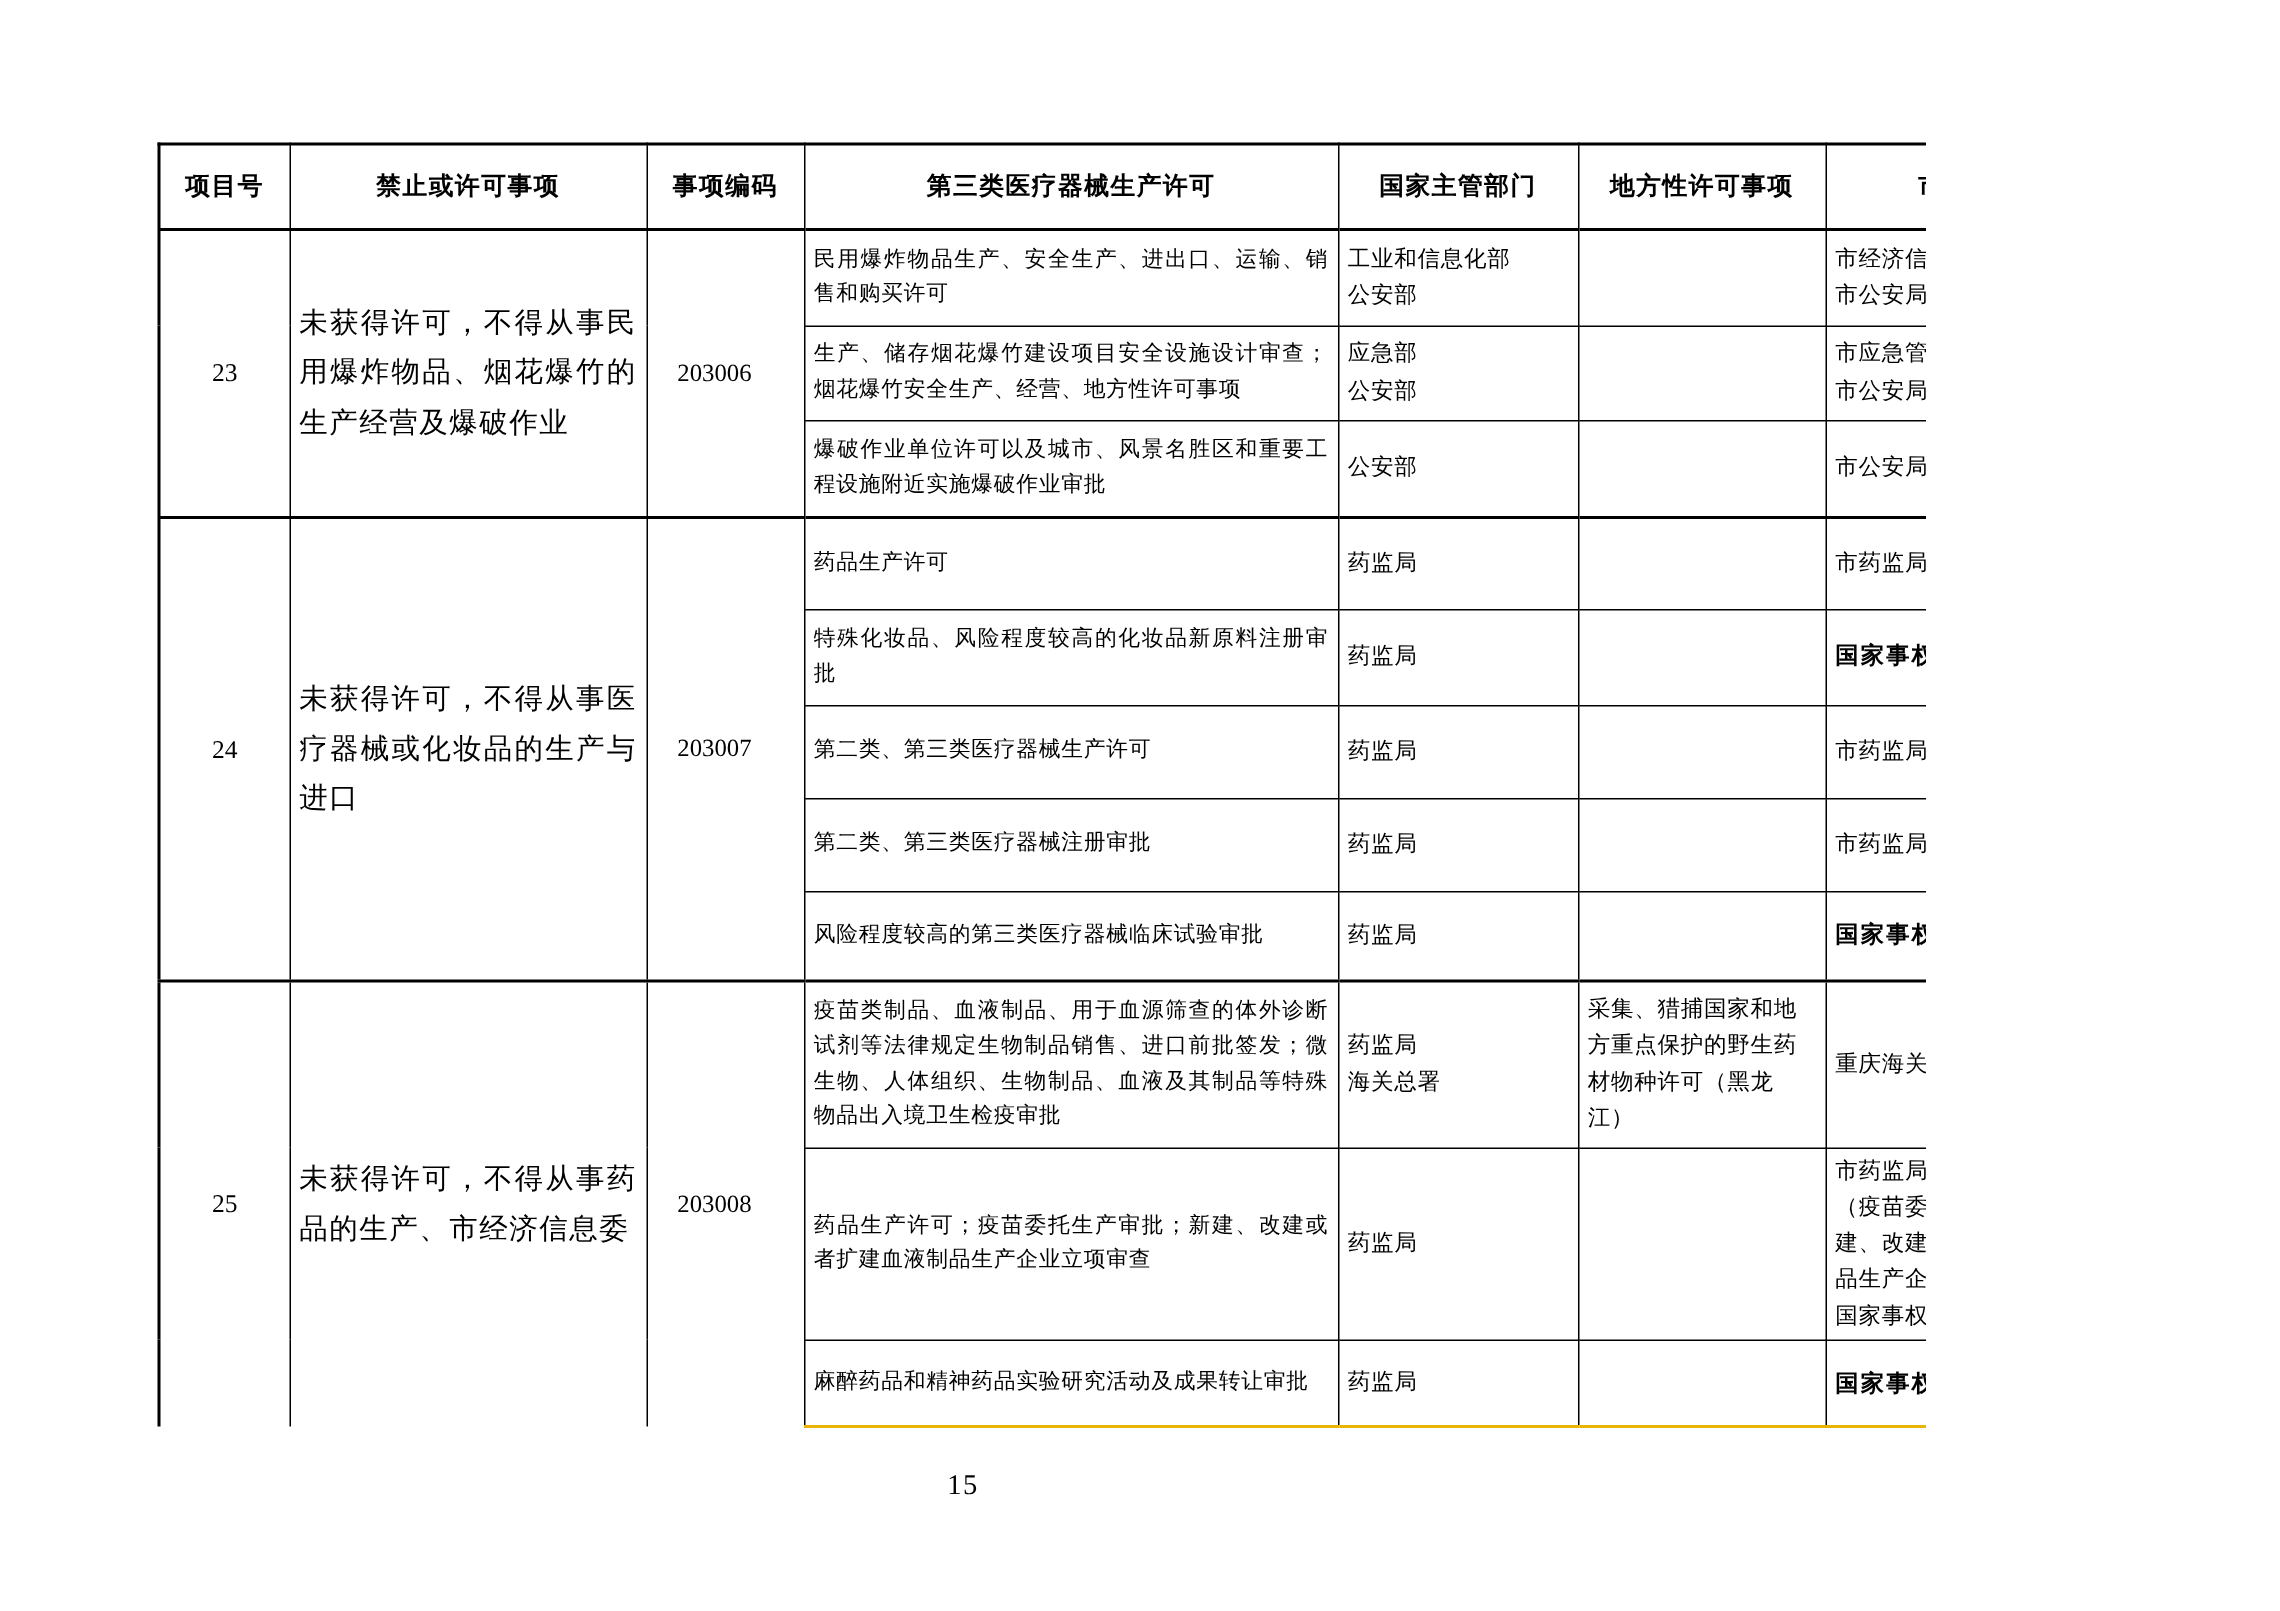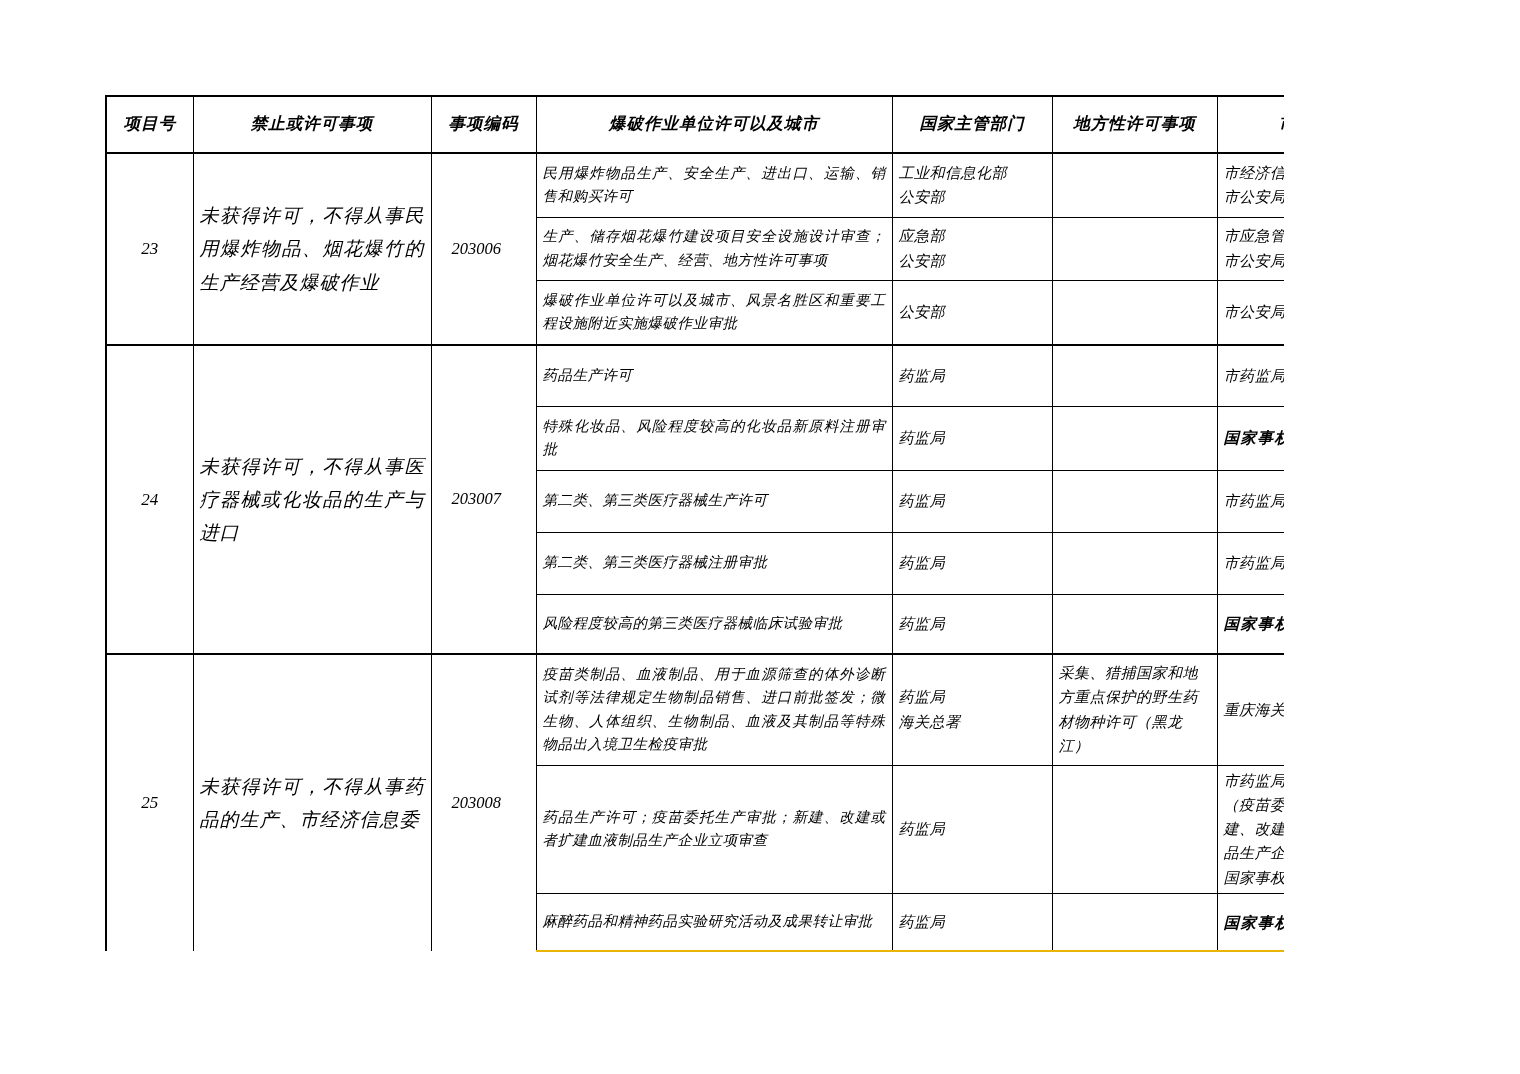--- a/index.html
+++ b/index.html
@@ -3,21 +3,20 @@
 <meta charset="utf-8">
 <style>
   html,body{margin:0;padding:0;background:#ffffff;}
   .page{
     position:relative;
     width:1284px;height:1074px;
     background:#ffffff;
     font-family:"Liberation Serif","DejaVu Serif",serif;
     color:#000;
     overflow:hidden;
-    font-style:italic;
   }
   table.permit{
     position:absolute;left:105px;top:95px;
     width:1305px;
     border-collapse:collapse;
     table-layout:fixed;
     border:2px solid #000;
     border-bottom:none;
   }
   col.c1{width:87px;}  col.c2{width:238px;} col.c3{width:105px;}
@@ -81,21 +80,21 @@
       <col class="c5">
         <col class="c6">
         <col class="c7">
     </colgroup>
 
     <tbody>
         <tr class="h-hdr">
       <th>项目号</th>
       <th>禁止或许可事项</th>
       <th>事项编码</th>
-      <th>爆破作业单位许可以及城市</th>
+      <th>第三类医疗器械生产许可</th>
       <th>国家主管部门</th>
       <th>地方性许可事项</th>
       <th>市级分工</th>
     </tr>
 
     <tr class="h-r1 group-top">
       <td class="c1" rowspan="3">23</td>
       <td class="c2" rowspan="3">未获得许可，不得从事民用爆炸物品、烟花爆竹的生产经营及爆破作业</td>
       <td class="c3" rowspan="3">203006</td>
       <td class="c4">民用爆炸物品生产、安全生产、进出口、运输、销售和购买许可</td>
@@ -173,14 +172,15 @@
     </tr>
     <tr class="h-r11">
       <td class="c4 bottom-closed">麻醉药品和精神药品实验研究活动及成果转让审批</td>
       <td class="c5 bottom-closed">药监局</td>
       <td class="c6 bottom-closed"></td>
       <td class="c7 bold bottom-closed">国家事权</td>
     </tr>
   </tbody>
     </table>
 
+  <div class="page-number">15</div>
 
 </div>
 
 </body></html>

